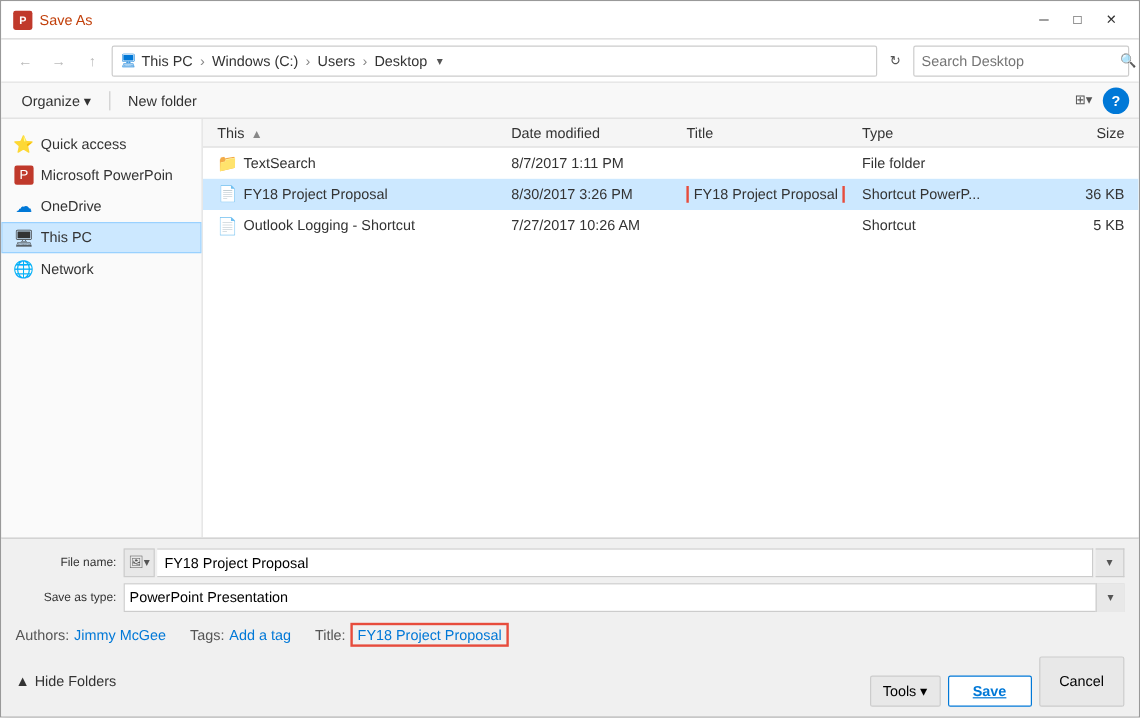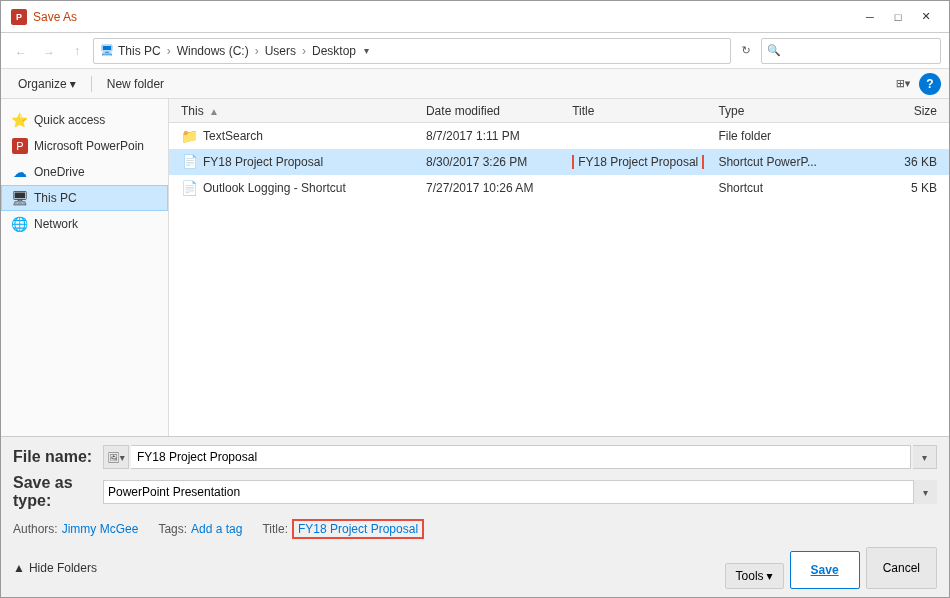--- a/index.html
+++ b/index.html
@@ -235,25 +235,24 @@
       border-top: 1px solid #ccc;
       padding: 8px 12px;
     }
     .form-row {
       display: flex;
       align-items: center;
       margin-bottom: 5px;
     }
     .form-label {
       width: 90px;
-      text-align: left;
-      font-size: 16px;
+      text-align: right;
+      font-size: 10px;
       color: #333;
       padding-right: 6px;
-      font-weight: bold;
     }
     .form-input-row {
       flex: 1;
       display: flex;
       align-items: center;
       gap: 2px;
     }
     .filename-icon-btn {
       width: 26px; height: 24px;
       border: 1px solid #ccc;
@@ -356,21 +355,21 @@
       height: 26px;
       padding: 0 10px;
       border: 1px solid #ccc;
       background: #e8e8e8;
       cursor: pointer;
       font-size: 12px;
       display: flex; align-items: center; gap: 3px;
       border-radius: 2px;
     }
     .save-btn {
-      height: 38px;
+      height: 26px;
       padding: 0 20px;
       border: 1px solid #0078d7;
       background: white;
       cursor: pointer;
       font-size: 12px;
       color: #0078d7;
       font-weight: 600;
       border-radius: 2px;
       text-decoration: underline;
     }
@@ -415,20 +414,21 @@
       <span class="breadcrumb-part">Windows (C:)</span>
       <span class="breadcrumb-separator">›</span>
       <span class="breadcrumb-part">Users</span>
       <span class="breadcrumb-separator">›</span>
       <span class="breadcrumb-part">Desktop</span>
       <span class="breadcrumb-dropdown">▾</span>
     </div>
     <button class="breadcrumb-refresh">↻</button>
 
     <div class="search-bar">
+      <input type="text" placeholder="Search Desktop" style="">
       <span class="search-icon">🔍</span>
     </div>
   </div>
 
   <div class="toolbar">
     <button class="toolbar-btn">
       <span>Organize</span>
       <span>▾</span>
     </button>
     <div class="toolbar-separator"></div>

